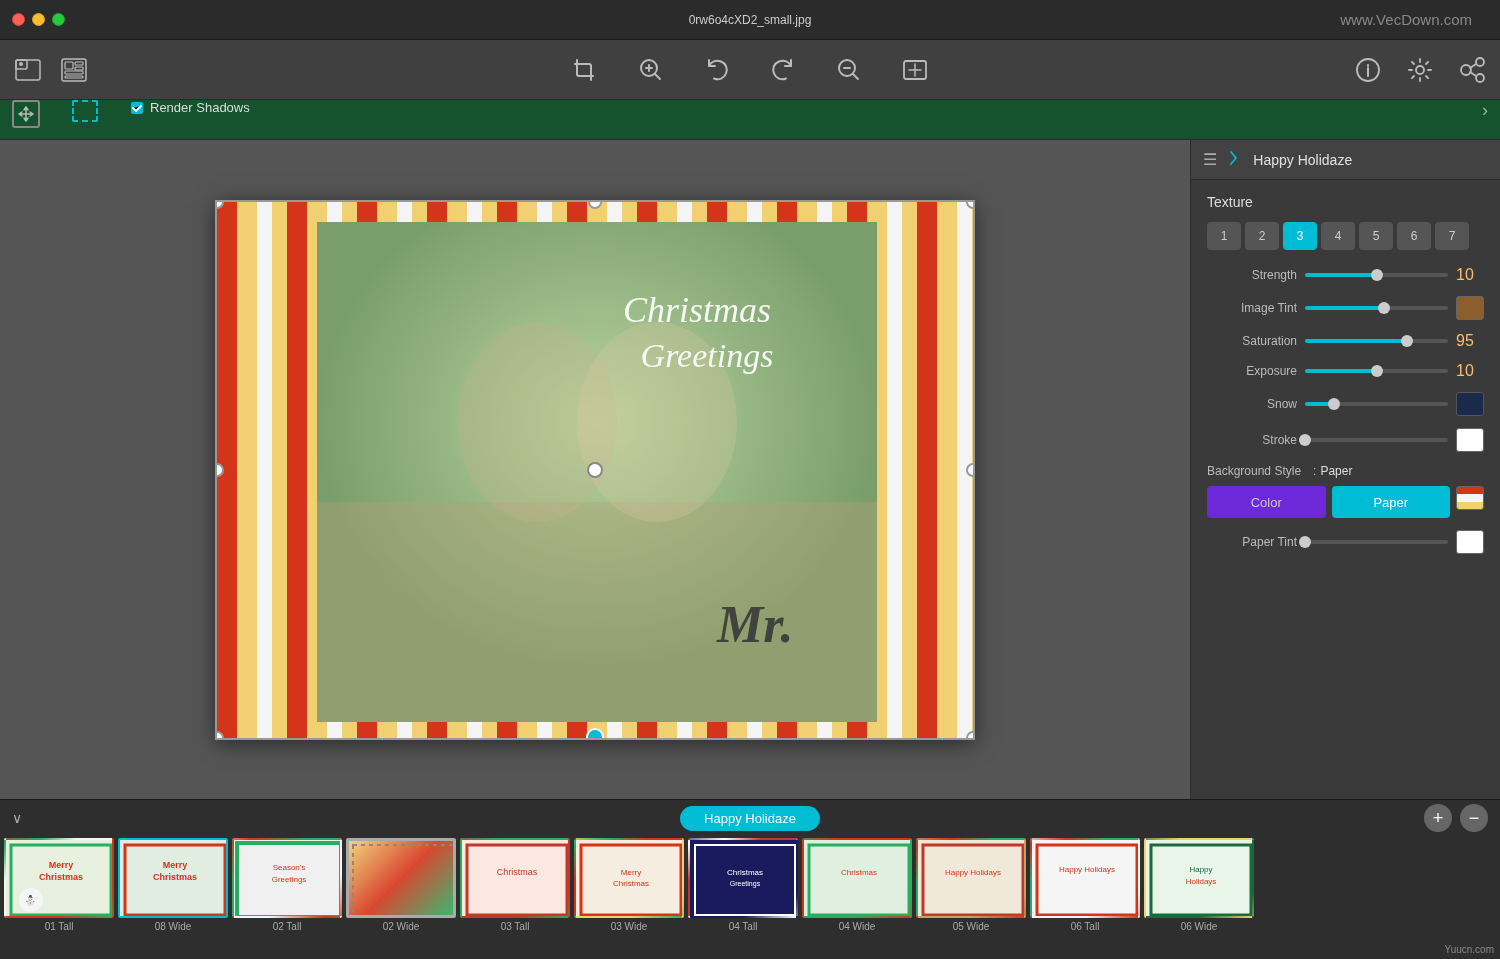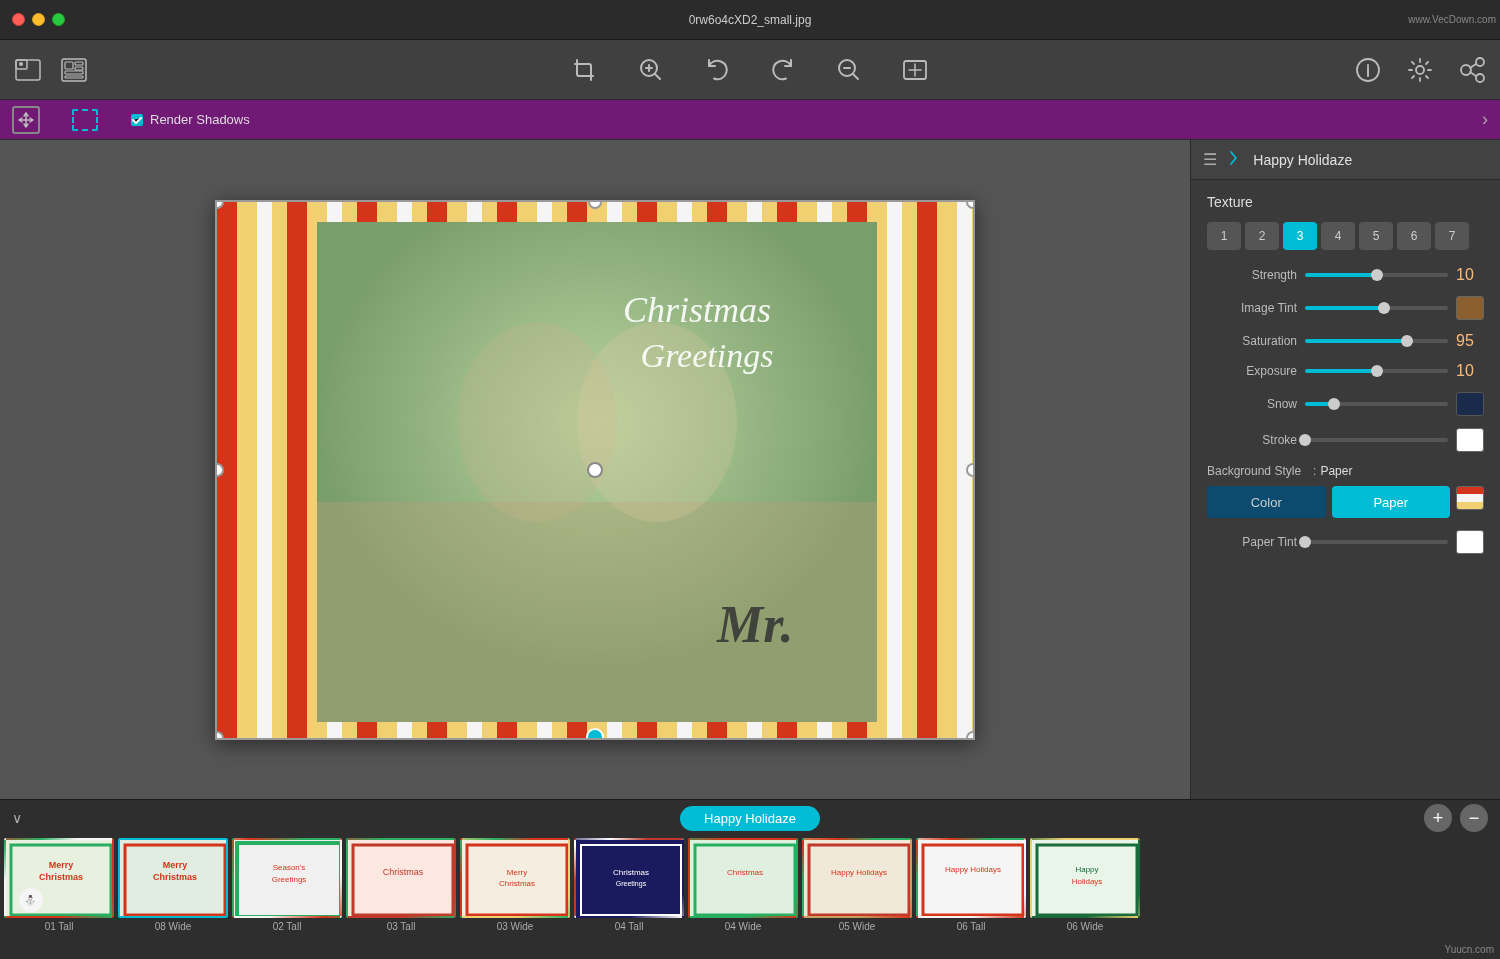--- a/index.html
+++ b/index.html
@@ -23,21 +23,21 @@
     }
     .tb-btn {
       width: 13px; height: 13px;
       border-radius: 50%;
       cursor: pointer;
     }
     .tb-close { background: #ff5f56; border: 1px solid #e0443e; }
     .tb-min { background: #ffbd2e; border: 1px solid #dea123; }
     .tb-max { background: #27c93f; border: 1px solid #1aab29; }
     .titlebar-filename { font-size: 12px; color: #ccc; }
-    .titlebar-watermark { position: absolute; right: 4px; font-size: 10px; color: #888; }
+    .titlebar-watermark { position: absolute; right: 28px; font-size: 15px; color: #888; }
 
     
     .main-toolbar {
       height: 60px;
       background: #404040;
       display: flex;
       align-items: center;
       justify-content: center;
       gap: 30px;
       border-bottom: 1px solid #2a2a2a;
@@ -49,23 +49,23 @@
       width: 36px; height: 36px;
       display: flex; align-items: center; justify-content: center;
       cursor: pointer;
       color: #ccc;
       font-size: 20px;
     }
 
     
     .secondary-toolbar {
       height: 40px;
-      background: #701a75;
-      display: flex;
-      align-items: center;
+      background: #14532d;
+      display: flex;
+      align-items: flex-start;
       padding: 0 12px;
       gap: 32px;
       border-bottom: 1px solid #2a2a2a;
     }
     .render-checkbox { display: flex; align-items: center; gap: 6px; font-size: 13px; color: #ddd; cursor: pointer; }
     .expand-arrow { margin-left: auto; cursor: pointer; color: #aaa; font-size: 16px; }
     .expand-arrow-right { font-size: 18px; }
 
     
     .content-area {
@@ -273,21 +273,21 @@
       margin-bottom: 12px;
     }
     .bg-btn {
       flex: 1;
       height: 32px;
       border-radius: 4px;
       border: none;
       font-size: 13px;
       cursor: pointer;
     }
-    .bg-btn.inactive { background: #0c4a6e; color: #ccc; }
+    .bg-btn.inactive { background: #6d28d9; color: #ccc; }
     .bg-btn.active { background: #00bcd4; color: white; }
 
     
     .bottom-area {
       position: fixed;
       bottom: 0;
       left: 0;
       right: 0;
       height: 160px;
       background: #2e2e2e;
@@ -738,20 +738,29 @@
         <svg width="110" height="80" viewBox="0 0 110 80">
           <rect width="110" height="80" fill="#f0f0f0"></rect>
           <rect x="3" y="3" width="104" height="74" fill="none" stroke="#27ae60" stroke-width="4"></rect>
           <text x="55" y="30" text-anchor="middle" fill="#d4341a" font-size="8">Season's</text>
           <text x="55" y="42" text-anchor="middle" fill="#d4341a" font-size="8">Greetings</text>
         </svg>
       </div>
       <span class="thumb-label">02 Tall</span>
     </div>
 
+    <div class="thumbnail-item">
+      <div class="thumb-img" style="border: 3px solid #aaa; background: linear-gradient(135deg, #f0d070 0%, #d4341a 50%, #27ae60 100%);">
+        <svg width="110" height="80" viewBox="0 0 110 80">
+          <rect width="110" height="80" fill="rgba(255,255,255,0.1)"></rect>
+          <rect x="4" y="4" width="102" height="72" fill="none" stroke="#888" stroke-width="2" stroke-dasharray="4"></rect>
+        </svg>
+      </div>
+      <span class="thumb-label">02 Wide</span>
+    </div>
 
     <div class="thumbnail-item">
       <div class="thumb-img th-5">
         <svg width="110" height="80" viewBox="0 0 110 80">
           <rect width="110" height="80" fill="#fce8e0"></rect>
           <rect x="5" y="5" width="100" height="70" fill="none" stroke="#c0392b" stroke-width="3"></rect>
           <text x="55" y="35" text-anchor="middle" fill="#c0392b" font-size="9">Christmas</text>
         </svg>
       </div>
       <span class="thumb-label">03 Tall</span>

